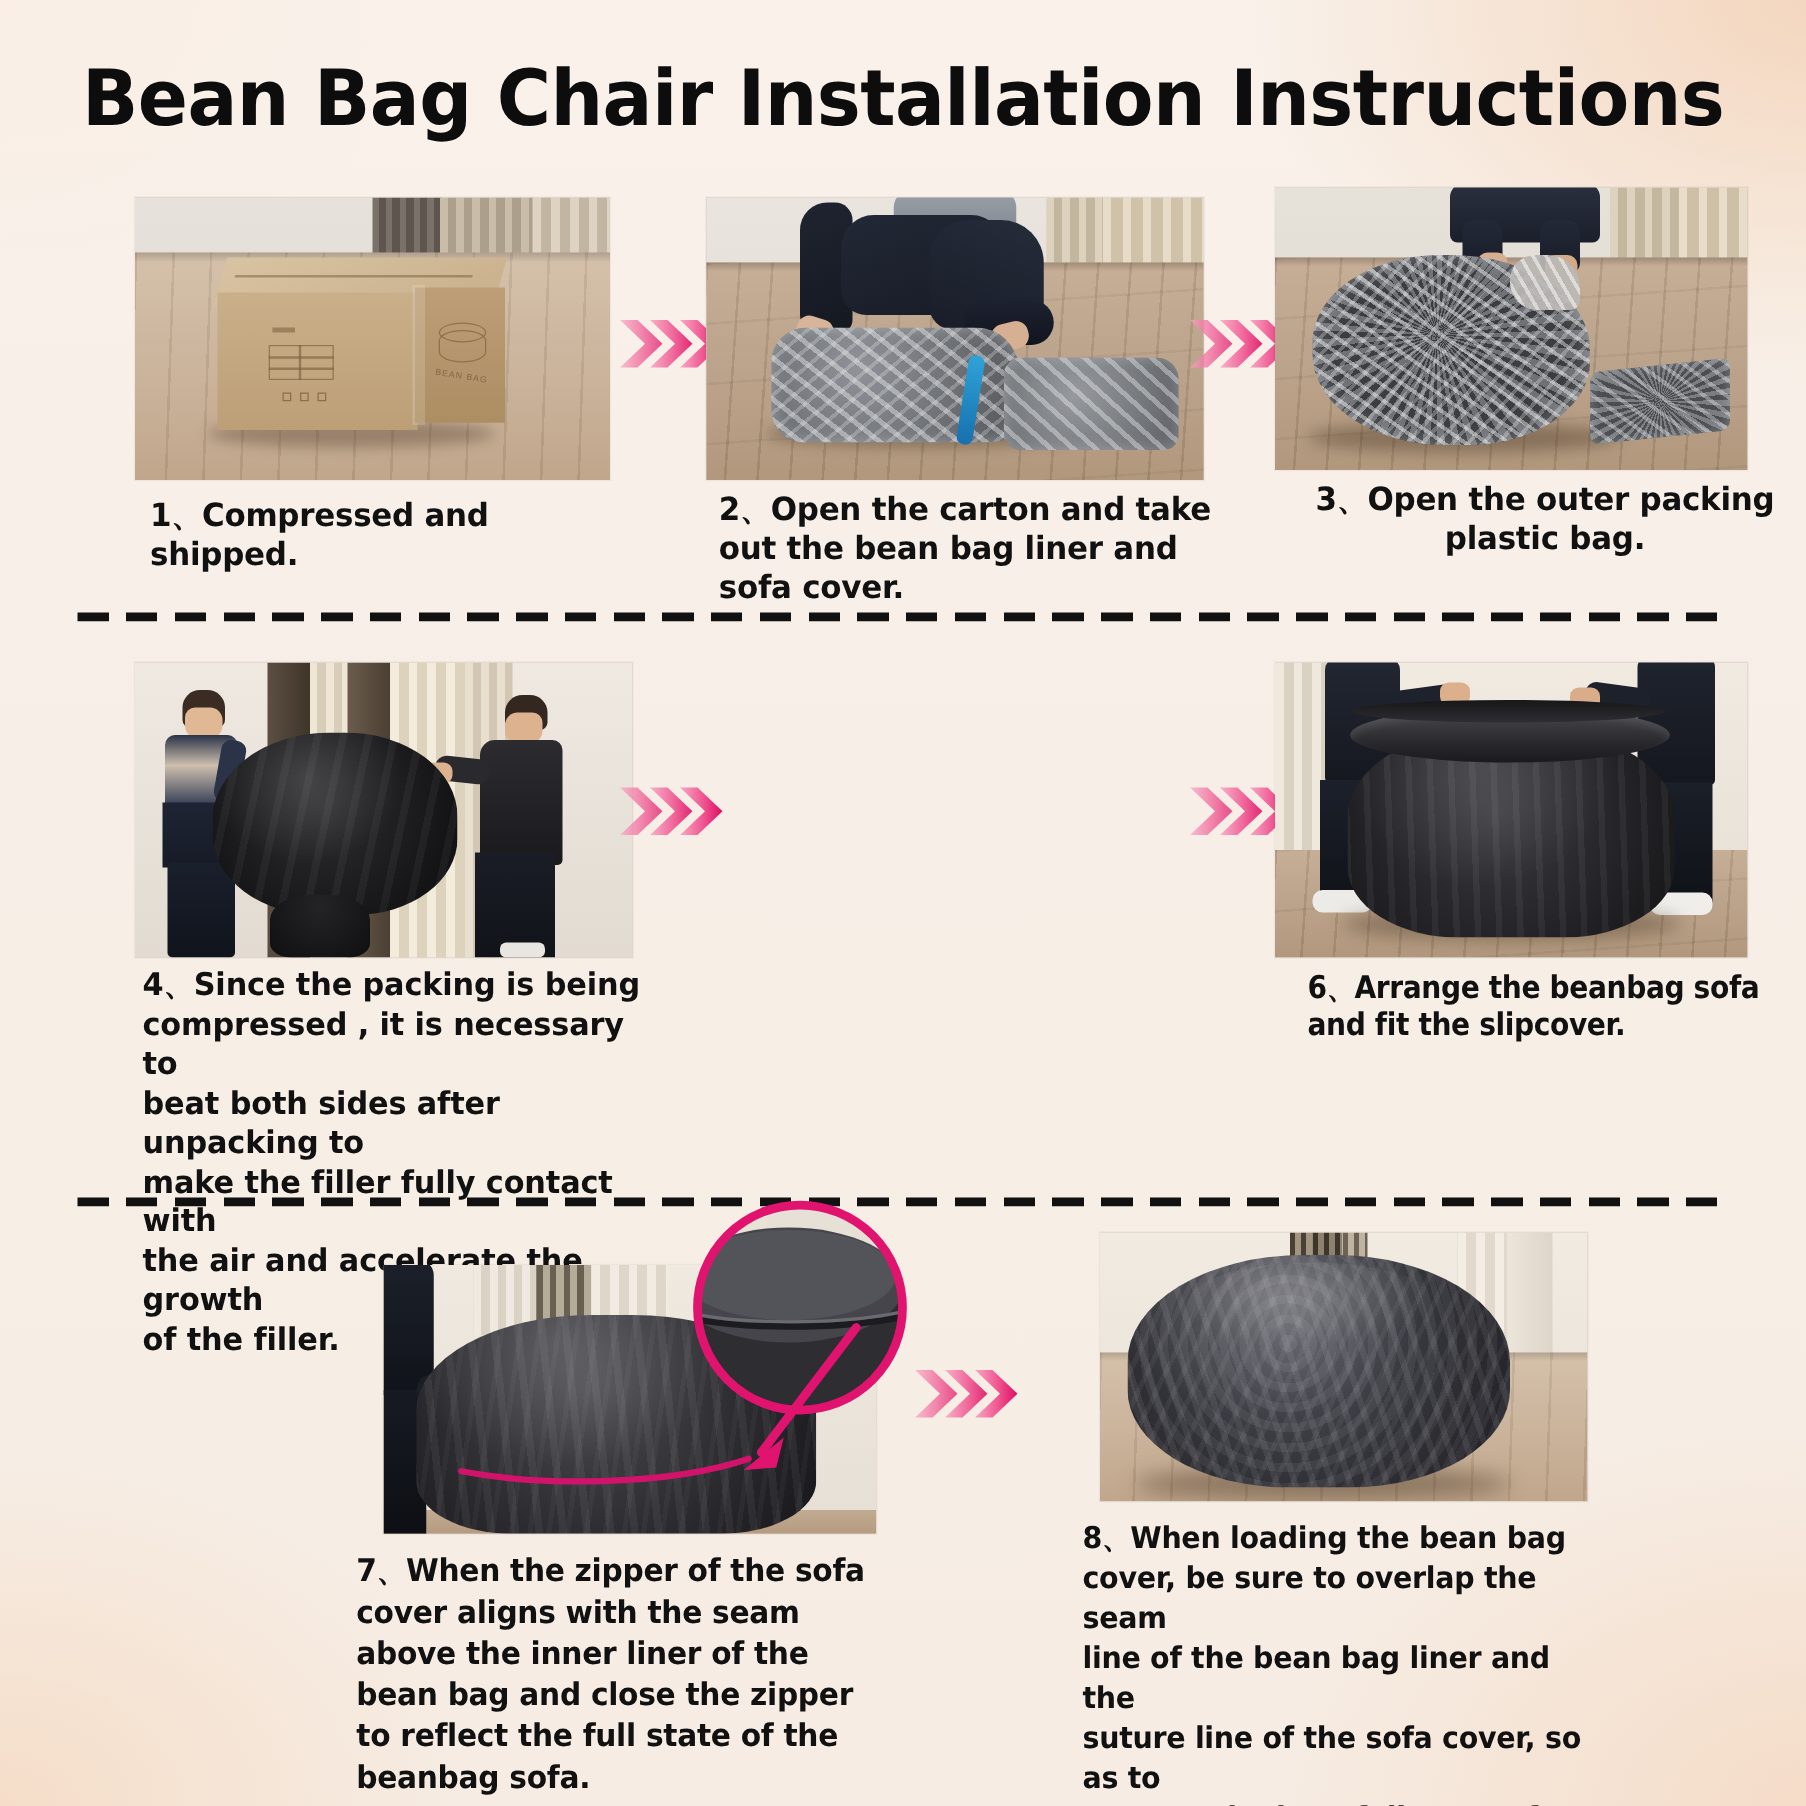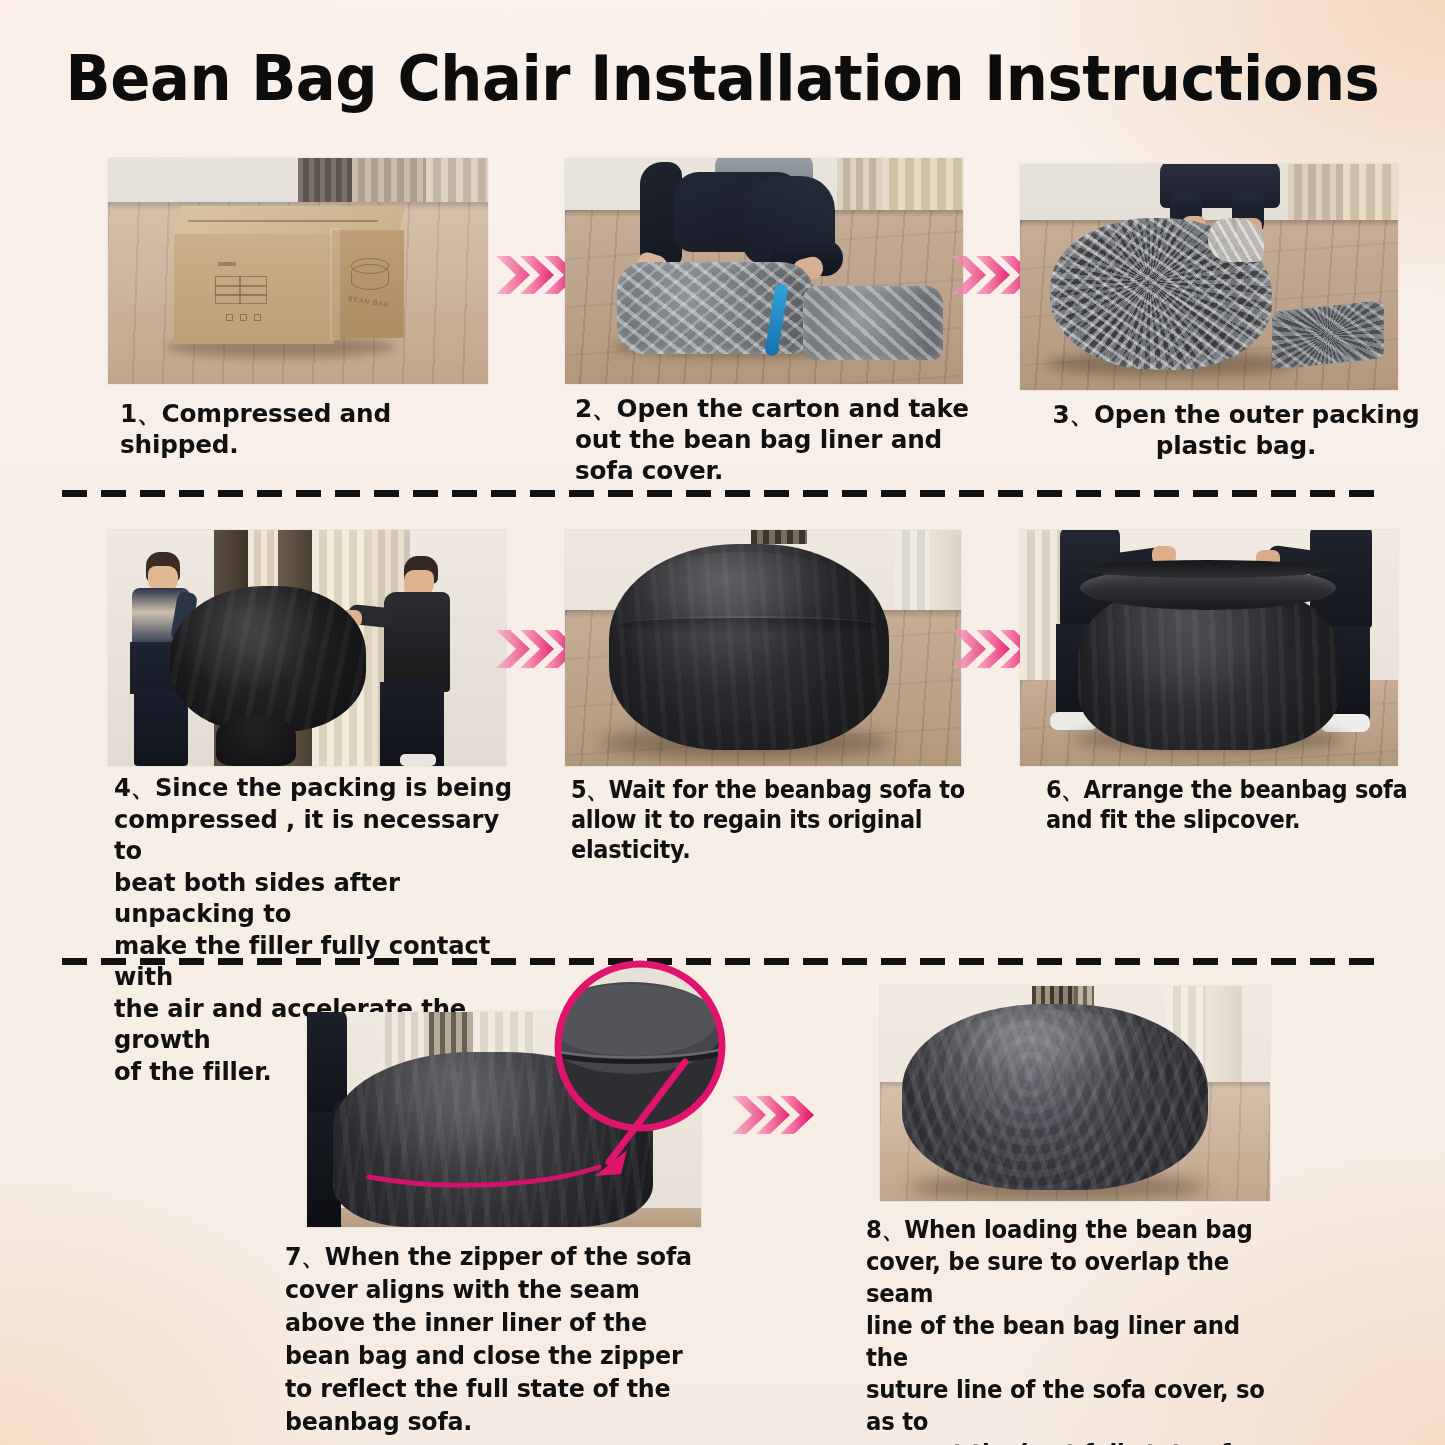--- a/index.html
+++ b/index.html
@@ -212,21 +212,21 @@
             <stop offset="55%" stop-color="#ef5590"></stop>
             <stop offset="100%" stop-color="#e00c63"></stop>
         </linearGradient>
       </defs>
       <path d="M2 16 L22 35 L2 54 L16 54 L36 35 L16 16 Z" fill="url(#cg2)" opacity="0.72"></path>
       <path d="M26 16 L46 35 L26 54 L40 54 L60 35 L40 16 Z" fill="url(#cg2)" opacity="0.88"></path>
       <path d="M50 16 L70 35 L50 54 L64 54 L84 35 L64 16 Z" fill="url(#cg2)"></path>
     </svg>
   </div>
 
-  <div class="step" style="left:1020px; top:164px;text-align:center;">
+  <div class="step" style="left:1020px; top:150px;text-align:center;">
     <div class="photo" style="width:378px;height:226px;">
       <div class="wall" style="background:linear-gradient(180deg,#e6e1d9 0%,#ddd7cf 100%);"></div>
       <div class="curtain" style="left:268px;top:0;width:56px;height:96px;background:repeating-linear-gradient(90deg,#ddd2bd 0px,#ddd2bd 6px,#c3b79f 6px,#c3b79f 14px);"></div>
       <div class="curtain" style="left:323px;top:0;width:55px;height:104px;background:repeating-linear-gradient(90deg,#e8ddc9 0px,#e8ddc9 7px,#cdc0a7 7px,#cdc0a7 16px);"></div>
       <div class="floor wood" style="top:56px;height:170px;"></div>
       <div class="floor" style="top:56px;height:7px;background:linear-gradient(180deg,rgba(0,0,0,0.2),rgba(0,0,0,0));"></div>
 
       <div style="position:absolute;left:140px;top:-4px;width:120px;height:48px;background:linear-gradient(180deg,#2b3040,#1b1f2b);border-radius:12px 12px 6px 6px;"></div>
       <div style="position:absolute;left:150px;top:26px;width:32px;height:44px;background:linear-gradient(180deg,#242939,#171b25);border-radius:10px;"></div>
       <div style="position:absolute;left:212px;top:26px;width:32px;height:44px;background:linear-gradient(180deg,#242939,#171b25);border-radius:10px;"></div>
@@ -309,48 +309,20 @@
             <stop offset="55%" stop-color="#ef5590"></stop>
             <stop offset="100%" stop-color="#e00c63"></stop>
         </linearGradient>
       </defs>
       <path d="M2 16 L22 35 L2 54 L16 54 L36 35 L16 16 Z" fill="url(#cg3)" opacity="0.72"></path>
       <path d="M26 16 L46 35 L26 54 L40 54 L60 35 L40 16 Z" fill="url(#cg3)" opacity="0.88"></path>
       <path d="M50 16 L70 35 L50 54 L64 54 L84 35 L64 16 Z" fill="url(#cg3)"></path>
     </svg>
   </div>
 
-  <div class="step" style="left:565px; top:530px;">
-    <div class="photo" style="width:396px;height:236px;">
-      <div class="wall" style="background:linear-gradient(180deg,#efe8df 0%,#e4dcd2 100%);"></div>
-      <div class="curtain" style="left:330px;top:0;width:34px;height:108px;background:repeating-linear-gradient(90deg,#f1ece3 0px,#f1ece3 7px,#ddd6ca 7px,#ddd6ca 15px);"></div>
-      <div class="curtain" style="left:364px;top:0;width:32px;height:120px;background:linear-gradient(90deg,#e9e2d7,#dcd3c6);"></div>
-      <div class="curtain" style="left:186px;top:0;width:56px;height:14px;background:repeating-linear-gradient(90deg,#3c352c 0px,#3c352c 6px,#786d5e 6px,#786d5e 12px);"></div>
-      <div class="floor wood" style="top:80px;height:156px;"></div>
-      <div class="floor" style="top:80px;height:8px;background:linear-gradient(180deg,rgba(0,0,0,0.18),rgba(0,0,0,0));"></div>
-
-      <div style="position:absolute;left:36px;top:198px;width:290px;height:30px;border-radius:50%;background:rgba(60,42,26,0.42);filter:blur(8px);"></div>
-
-      <div style="position:absolute;left:44px;top:14px;width:280px;height:206px;border-radius:46% 46% 40% 40%;
-          background:
-            radial-gradient(ellipse at 38% 16%, rgba(255,255,255,0.14) 0%, rgba(255,255,255,0) 48%),
-            repeating-linear-gradient(86deg, rgba(255,255,255,0.04) 0 5px, rgba(0,0,0,0) 5px 18px),
-            radial-gradient(circle at 45% 36%, #3a3a3e 0%, #232327 55%, #131315 100%);"></div>
-
-      <div style="position:absolute;left:52px;top:86px;width:262px;height:18px;border-radius:50%;
-          border-top:2.5px solid rgba(255,255,255,0.10);
-          background:linear-gradient(180deg, rgba(0,0,0,0.30), rgba(0,0,0,0));"></div>
-
-      <div style="position:absolute;left:72px;top:22px;width:214px;height:72px;border-radius:50%;
-          background:radial-gradient(ellipse at 45% 35%, rgba(255,255,255,0.10), rgba(255,255,255,0) 70%);"></div>
-    </div>
-    <div class="caption cap-b" style="left:6px;top:245px;width:460px;">5、Wait for the beanbag sofa to
-allow it to regain its original
-elasticity.</div>
-  </div>
 
   <div class="arrows" style="left:950px;top:614px;">
     <svg width="88" height="70" viewBox="0 0 88 70">
       <defs>
         <linearGradient id="cg4" x1="0" y1="0" x2="1" y2="0">
           <stop offset="0%" stop-color="#f9a8c4"></stop>
             <stop offset="55%" stop-color="#ef5590"></stop>
             <stop offset="100%" stop-color="#e00c63"></stop>
         </linearGradient>
       </defs>

